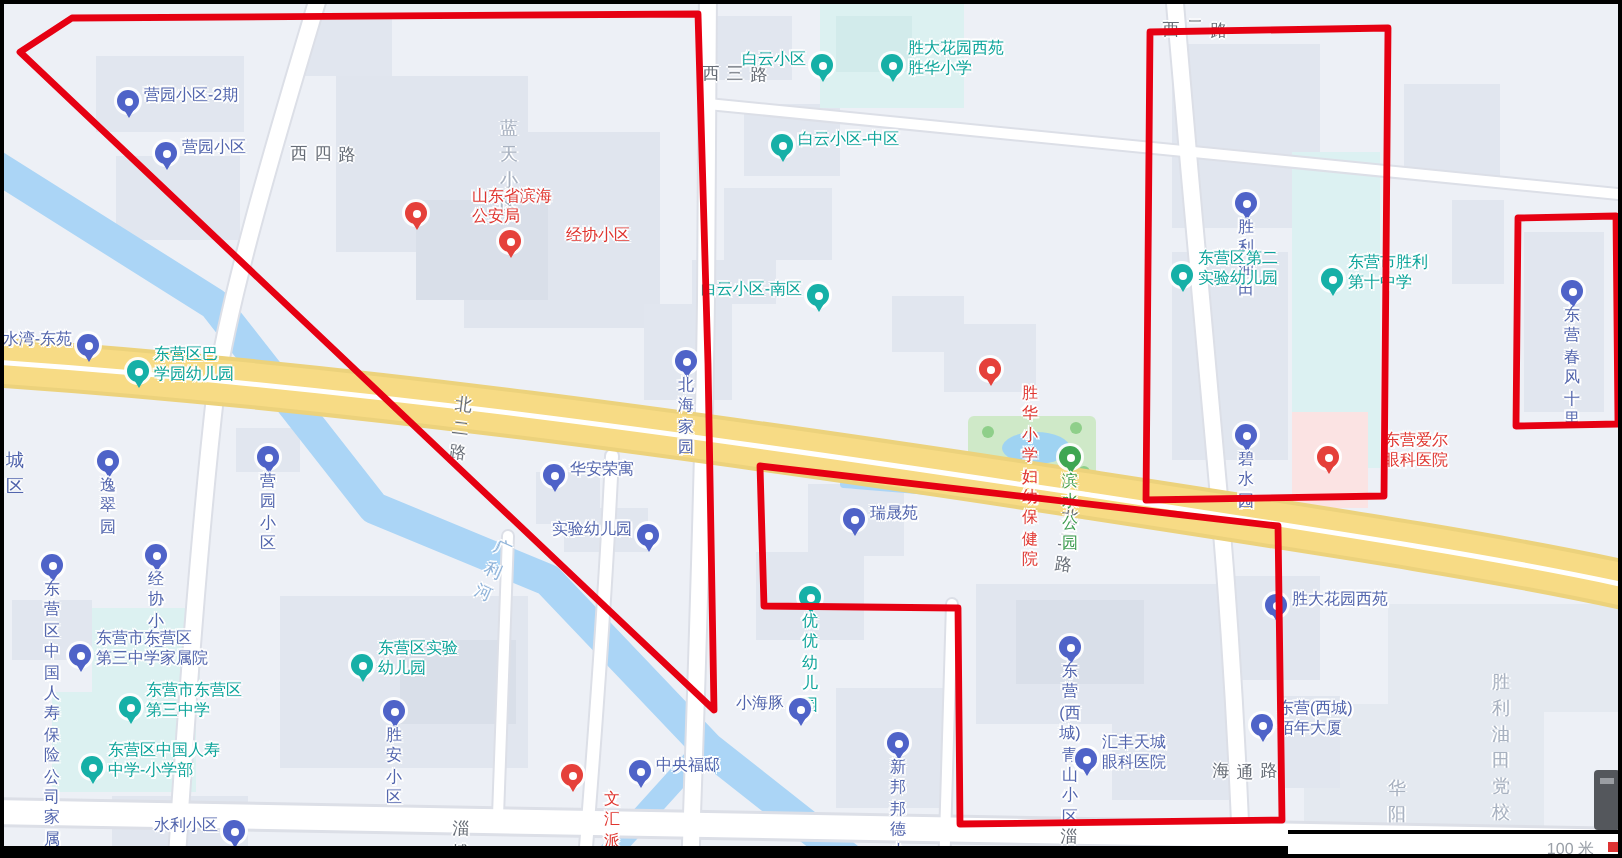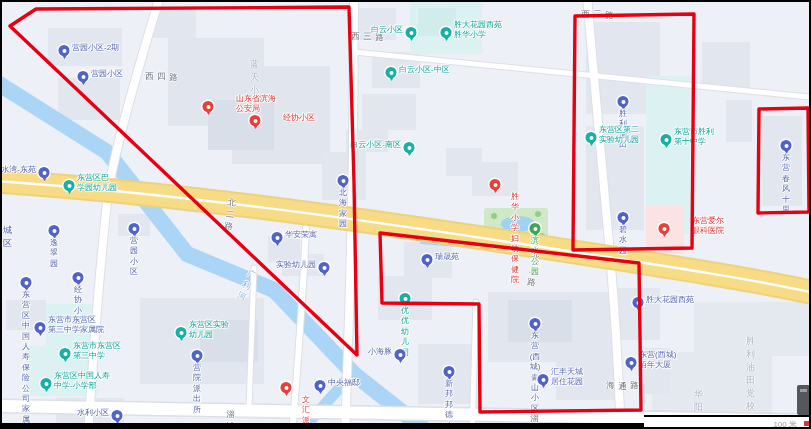--- a/index.html
+++ b/index.html
@@ -281,21 +281,21 @@
         <div class="lbl c-blue lp-below">新邦邦德小镇</div>
       </div>
       <div class="poi" style="left: 533px; top: 327px;">
         <div class="pin c-blue"></div>
         <div class="lbl c-blue lp-below">东营(西城)
 青山小区</div>
       </div>
       <div class="poi" style="left: 541px; top: 383px;">
         <div class="pin c-blue"></div>
         <div class="lbl c-blue lp-right">汇丰天城
-居住花园</div>
+眼科医院</div>
       </div>
       <div class="poi" style="left: 636px; top: 306px;">
         <div class="pin c-blue"></div>
         <div class="lbl c-blue lp-right">胜大花园西苑</div>
       </div>
       <div class="poi" style="left: 629px; top: 366px;">
         <div class="pin c-blue"></div>
         <div class="lbl c-blue lp-right">东营(西城)
 佰年大厦</div>
       </div>
@@ -323,21 +323,21 @@
         <div class="lbl c-teal lp-right">东营区中国人寿
 中学-小学部</div>
       </div>
       <div class="poi" style="left: 179px; top: 336px;">
         <div class="pin c-teal"></div>
         <div class="lbl c-teal lp-right">东营区实验
 幼儿园</div>
       </div>
       <div class="poi" style="left: 195px; top: 359px;">
         <div class="pin c-blue"></div>
-        <div class="lbl c-blue lp-below">营院派出所</div>
+        <div class="lbl c-blue lp-below">胜安小区</div>
       </div>
       <div class="poi" style="left: 115px; top: 419px;">
         <div class="pin c-blue"></div>
         <div class="lbl c-blue lp-left">水利小区</div>
       </div>
     </div>
 
   <svg class="layer" id="anno-wrap" width="811" height="429" viewBox="0 0 811 429">
       <polygon points="34,7 347,5 352,180 355,353 8,24" fill="none" stroke="#e60012" stroke-width="3.4" stroke-linejoin="round"></polygon>
       <polygon points="378,231 637,261 639,408 478,410 477,302 380,301" fill="none" stroke="#e60012" stroke-width="3.4" stroke-linejoin="round"></polygon>

